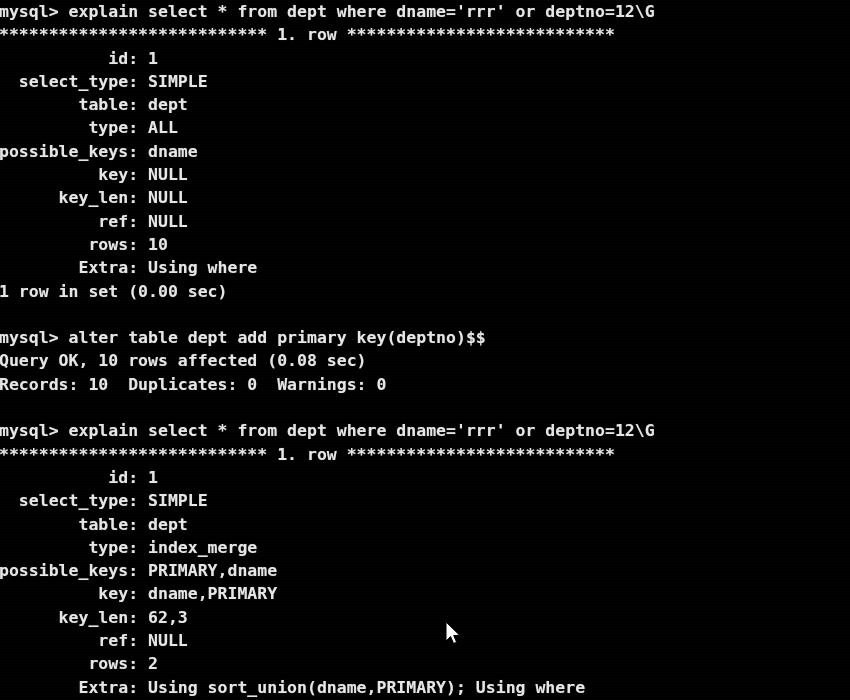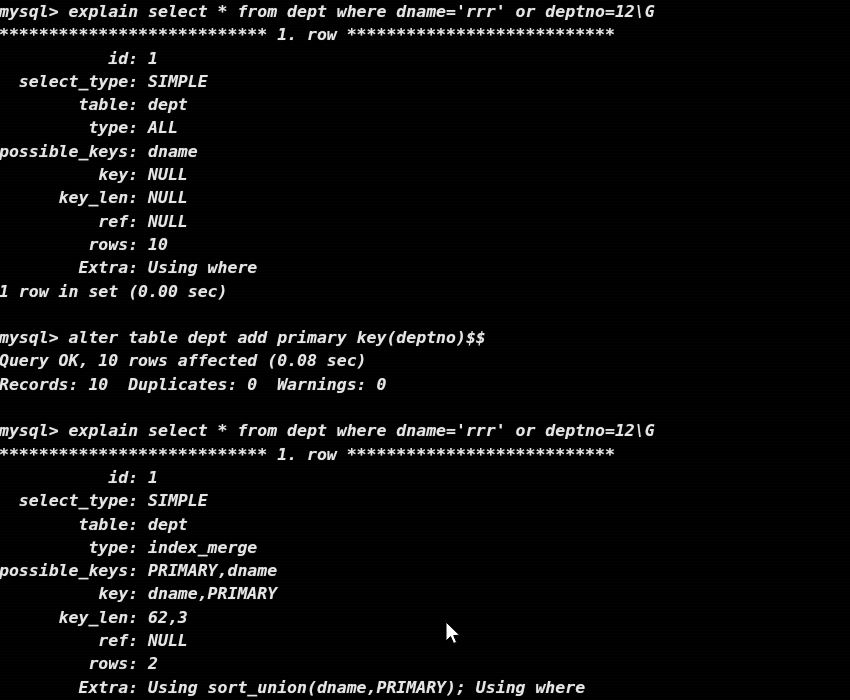--- a/index.html
+++ b/index.html
@@ -19,21 +19,20 @@
     height: 700px;
     background: #000000;
     color: #e8e8e8;
     font-family: "DejaVu Sans Mono", "Liberation Mono", monospace;
     font-size: 16.5px;
     line-height: 23.3px;
     letter-spacing: 0px;
     padding: 8px;
     box-sizing: border-box;
     overflow: hidden;
-    font-style: italic;
   }
   #screen {
     position: absolute;
     left: -1px;
     top: 0px;
     width: 852px;
     white-space: pre;
     font-family: "DejaVu Sans Mono", "Liberation Mono", monospace;
     font-size: 16.5px;
     line-height: 23.3px;

